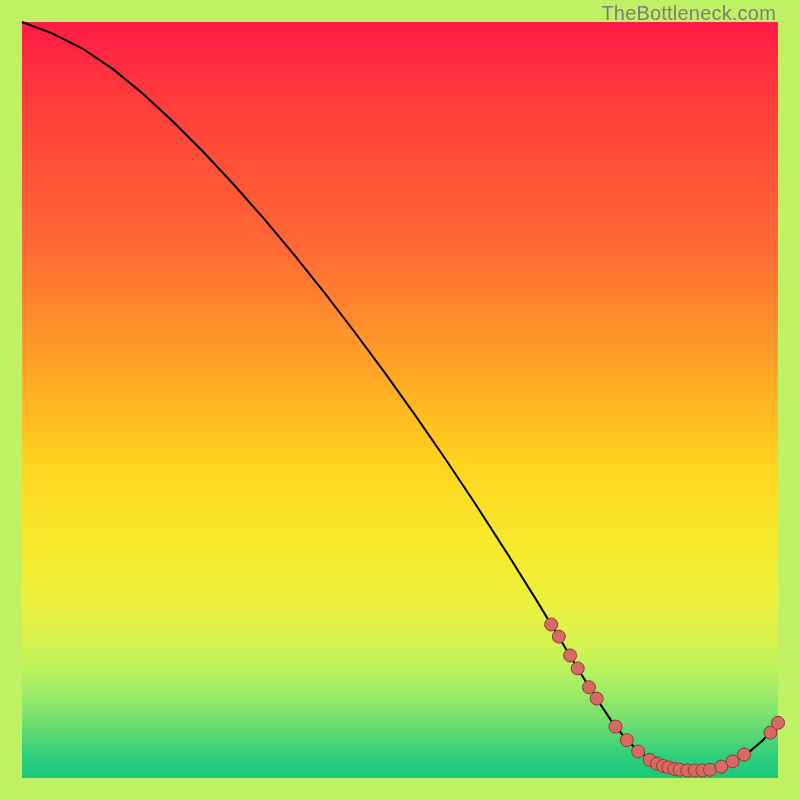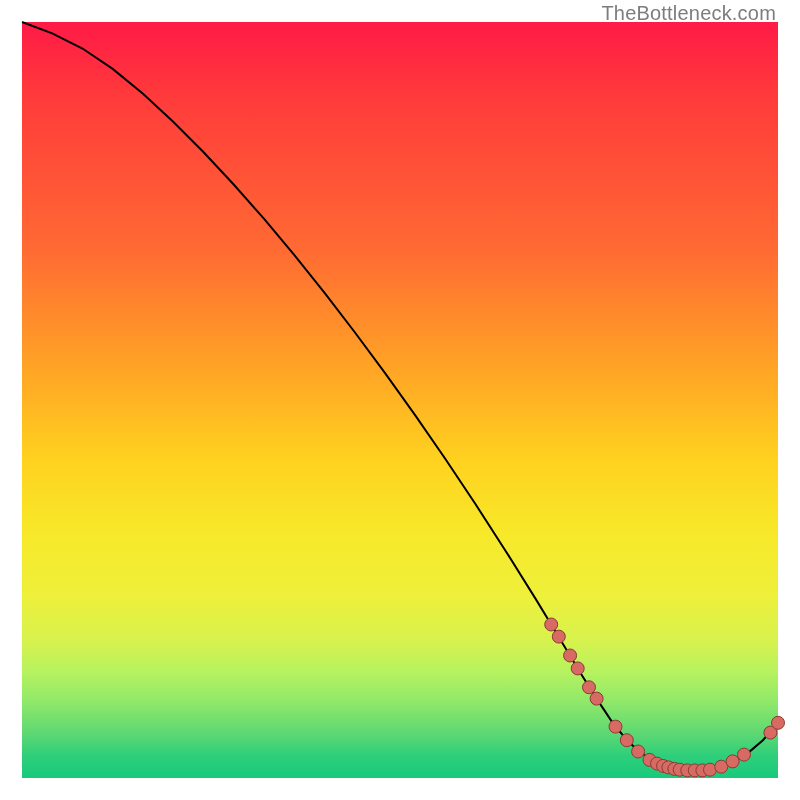--- a/index.html
+++ b/index.html
@@ -8,21 +8,21 @@
     width: 800px;
     height: 800px;
     background: #000;
     overflow: hidden;
     font-family: Arial, Helvetica, sans-serif;
   }
   .frame {
     position: relative;
     width: 800px;
     height: 800px;
-    background: #ffffff;
+    background: #bef264;
   }
   .plot {
     position: absolute;
     left: 22px;
     top: 22px;
     width: 756px;
     height: 756px;
     
     background: linear-gradient(
       to bottom,

